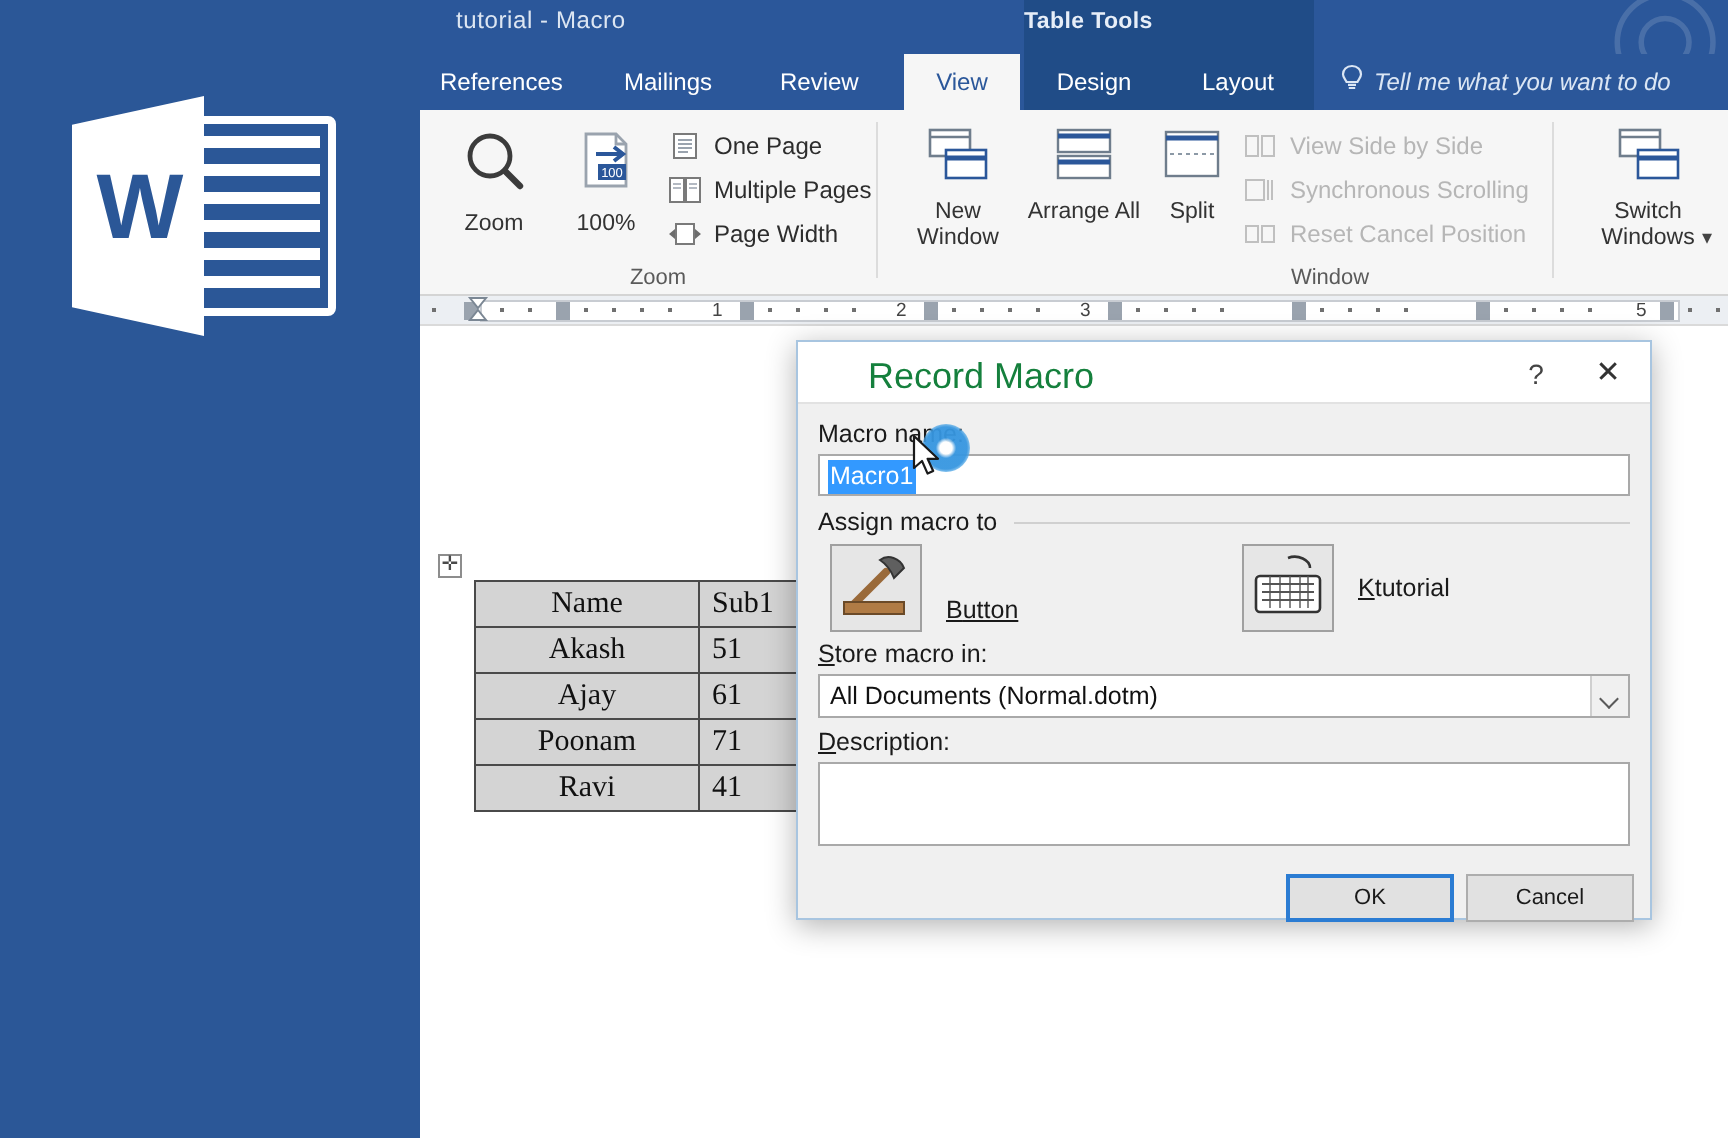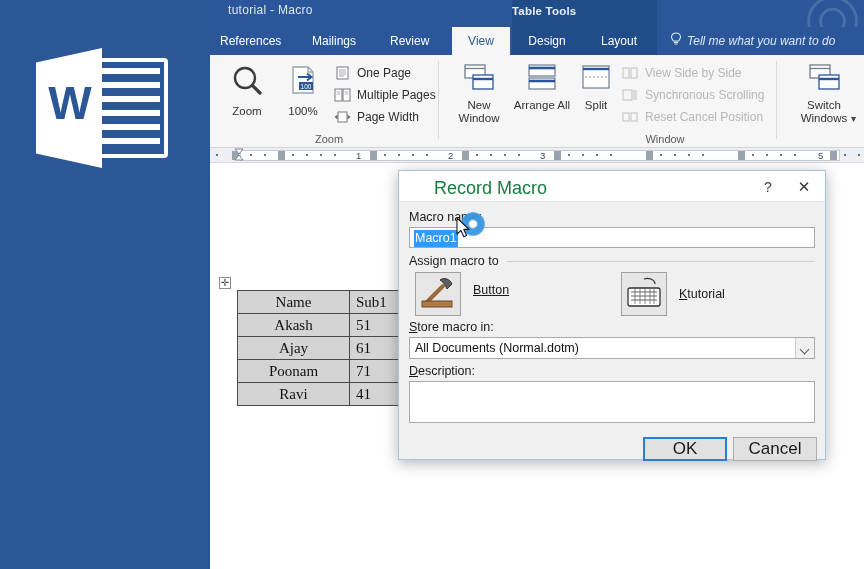--- a/index.html
+++ b/index.html
@@ -332,21 +332,21 @@
   .desc-area {
     position: absolute;
     background: #ffffff;
     border: 1px solid #a9a9a9;
   }
   .dlgbtn {
     position: absolute;
     width: 84px; height: 24px;
     background: #e1e1e1;
     border: 1px solid #adadad;
-    font-size: 17px; color: #1a1a1a;
+    font-size: 11px; color: #1a1a1a;
     text-align: center; line-height: 22px;
     cursor: default;
   }
   .dlgbtn.primary {
     border: 2px solid #2b7cd3;
     line-height: 20px;
   }
 
   
   .halo {
@@ -638,21 +638,21 @@
       <div class="lbl" style="left:10px;top:52px;">Assign macro to</div>
       <div style="position:absolute;left:108px;top:59px;width:308px;height:1px;background:#d0d0d0;"></div>
 
       <div class="assign-box" style="left:16px;top:70px;">
         <svg width="44" height="42" viewBox="0 0 44 42">
           <path d="M9 31 L27 13" stroke="#9a6a3a" stroke-width="4" stroke-linecap="round"></path>
           <path d="M24 7 C28 4 34 6 36 11 L31 16 C29 11 27 9 24 7 Z" fill="#5f5f5f" stroke="#333" stroke-width="1"></path>
           <rect x="6" y="28" width="30" height="6" fill="#b07b45" stroke="#6b4a28" stroke-width="1"></rect>
         </svg>
       </div>
-      <div class="assign-lbl" style="left:74px;top:81px;text-decoration:underline;">
+      <div class="assign-lbl" style="left:74px;top:96px;text-decoration:underline;">
         <u>B</u><span>utton</span>
       </div>
 
       <div class="assign-box" style="left:222px;top:70px;">
         <svg width="44" height="42" viewBox="0 0 44 42">
           <path d="M22 6 C27 4 33 7 33 11" stroke="#333" stroke-width="1.3" fill="none"></path>
           <rect x="6" y="15" width="32" height="18" rx="2" fill="#ffffff" stroke="#333" stroke-width="1.3"></rect>
           <path d="M9 19 H35 M9 23 H35 M9 27 H35" stroke="#555" stroke-width=".9"></path>
           <path d="M13 15 V31 M18 15 V31 M23 15 V31 M28 15 V31 M32 15 V31" stroke="#555" stroke-width=".7"></path>
         </svg>

